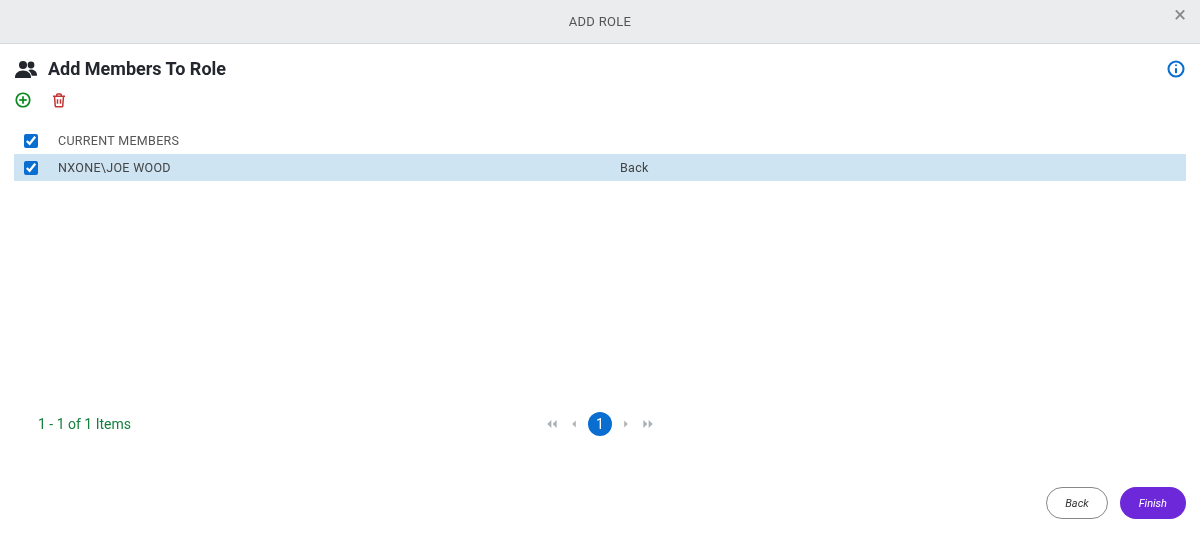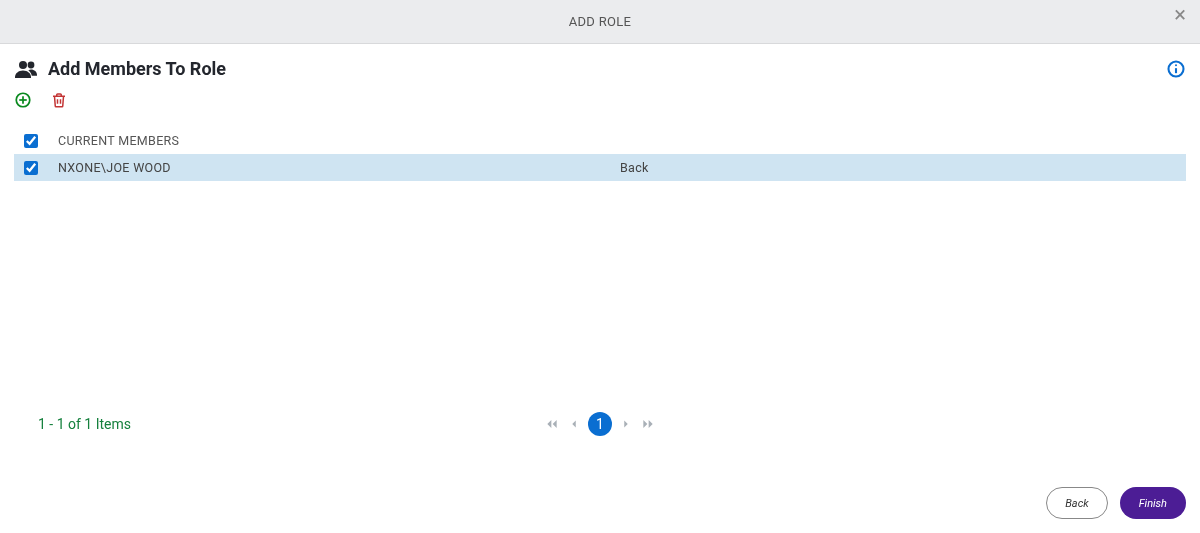--- a/index.html
+++ b/index.html
@@ -221,21 +221,21 @@
       font-style: italic;
     }
 
     .btn-secondary {
       background: #fff;
       color: #333;
       border-color: #888;
     }
 
     .btn-primary {
-      background: #4c1d95;
+      background: #6d28d9;
       color: #fff;
     }
   </style>
 </head>
 <body>
 
 <div class="dialog-header">
   <span class="dialog-title">ADD ROLE</span>
   <span class="close-btn">×</span>
 </div>

